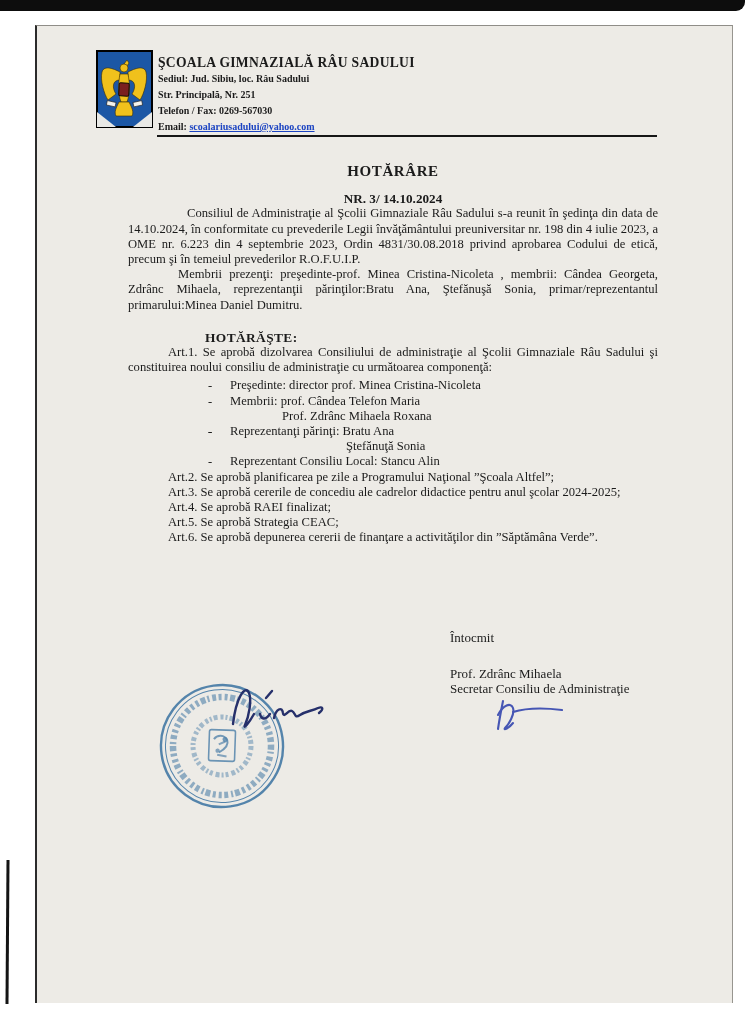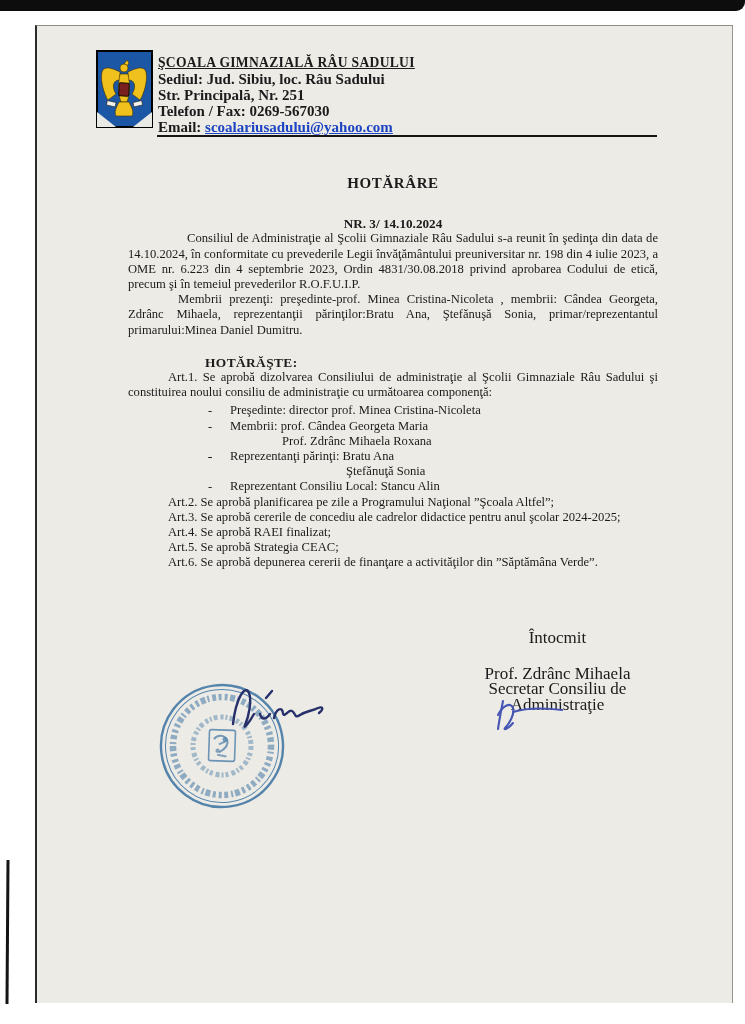--- a/index.html
+++ b/index.html
@@ -15,44 +15,44 @@
     border-left:2px solid #2b2b2b;border-top:1px solid #8f8d88;border-right:1px solid #97958f;
   }
   .smudge{position:absolute;background:#101010;border-radius:3px;}
   .smudge.a{left:68px;top:995px;width:170px;height:5px;transform:rotate(.9deg);}
   .smudge.b{left:225px;top:999px;width:220px;height:2px;transform:rotate(.4deg);}
   .smudge.c{left:595px;top:998px;width:125px;height:4px;transform:rotate(-.8deg);}
 
   
   .coa{position:absolute;left:96px;top:50px;width:57px;height:78px;}
   .lh-text{position:absolute;left:158px;top:54px;width:420px;}
-  .lh-name{font-size:13.6px;font-weight:bold;letter-spacing:.3px;line-height:17px;text-decoration:underline;}
-  .lh-line{font-size:15px;font-weight:bold;line-height:16px;}
+  .lh-name{font-size:13.6px;font-weight:bold;letter-spacing:.3px;line-height:17px;}
+  .lh-line{font-size:10px;font-weight:bold;line-height:16px;}
   .lh-email a{color:#1b43c2;font-weight:bold;text-decoration:underline;cursor:pointer;text-align:right;}
   .lh-rule{position:absolute;left:157px;top:135px;width:500px;height:2.2px;background:#161616;}
 
   
-  .content{position:absolute;left:128px;top:176px;width:530px;font-size:12.6px;line-height:15.2px;}
+  .content{position:absolute;left:128px;top:164px;width:530px;font-size:12.6px;line-height:15.2px;}
   .doc-title{margin:0;text-align:center;font-size:15px;font-weight:bold;letter-spacing:.6px;}
-  .doc-number{margin-top:25px;text-align:center;font-size:13.2px;font-weight:bold;}
+  .doc-number{margin-top:12px;text-align:center;font-size:13.2px;font-weight:bold;}
   p.par{margin:0;text-align:justify;}
   .p-intro{margin-top:10px;text-indent:59px;}
   .p-members{margin-top:5px;text-indent:50px;}
   .decides{margin-top:17px;margin-left:77px;font-size:13.4px;font-weight:bold;letter-spacing:.4px;}
   .p-art1{margin-top:12px;text-indent:40px;}
   .council{margin-top:3px;}
   .c-row{position:relative;padding-left:102px;}
   .c-row .dash{position:absolute;left:80px;top:0;}
   .c-row.ind1{padding-left:154px;}
   .c-row.ind2{padding-left:218px;}
   .articles{margin-left:40px;}
 
   
   .sig-left{position:absolute;left:128px;top:629px;font-size:12.6px;line-height:16.3px;}
-  .sig-right{position:absolute;left:450px;top:630px;width:215px;text-align:center;font-size:17px;line-height:15.6px;}
+  .sig-right{position:absolute;left:450px;top:630px;width:215px;text-align:left;font-size:13px;line-height:15.6px;}
   .sig-right .made{margin-bottom:20px;}
   .stamp{position:absolute;left:156px;top:680px;width:132px;height:132px;opacity:.8;}
   .sig-ink-left{position:absolute;left:226px;top:678px;width:102px;height:62px;}
   .sig-ink-right{position:absolute;left:488px;top:697px;width:84px;height:38px;}
 </style>
 </head>
 <body>
 
 <div class="scan">
   <div class="edge-top"></div>
@@ -103,21 +103,21 @@
 
     <p class="par p-intro">Consiliul de Administraţie al  Şcolii Gimnaziale Râu Sadului s-a reunit în şedinţa din data de 14.10.2024, în conformitate cu prevederile Legii învăţământului preuniversitar nr. 198 din 4 iulie 2023, a OME nr. 6.223 din 4 septembrie 2023, Ordin 4831/30.08.2018 privind aprobarea Codului de etică,  precum şi în temeiul prevederilor R.O.F.U.I.P.</p>
     <p class="par p-members">Membrii prezenţi: preşedinte-prof. Minea Cristina-Nicoleta , membrii: Cândea Georgeta, Zdrânc Mihaela, reprezentanţii părinţilor:Bratu Ana, Ştefănuşă Sonia, primar/reprezentantul primarului:Minea Daniel Dumitru.</p>
 
     <div class="decides">HOTĂRĂŞTE:</div>
 
     <p class="par p-art1">Art.1. Se aprobă dizolvarea Consiliului de administraţie al Şcolii Gimnaziale Râu Sadului şi constituirea noului consiliu de administraţie cu următoarea componenţă:</p>
 
     <div class="council">
       <div class="c-row"><span class="dash">-</span><span>Preşedinte: director prof. Minea Cristina-Nicoleta</span></div>
-      <div class="c-row"><span class="dash">-</span><span>Membrii: prof. Cândea Georgeta Maria</span></div>
+      <div class="c-row"><span class="dash">-</span><span>Membrii: prof. Cândea Telefon Maria</span></div>
       <div class="c-row ind1"><span>Prof. Zdrânc Mihaela Roxana</span></div>
       <div class="c-row"><span class="dash">-</span></div>
       <div class="c-row"><span class="dash">-</span><span>Reprezentanţi părinţi: Bratu Ana</span></div>
       <div class="c-row ind2"><span>Ştefănuţă Sonia</span></div>
       <div class="c-row"><span class="dash">-</span><span>Reprezentant Consiliu Local: Stancu Alin</span></div>
     </div>
 
     <div class="articles">
       <div>Art.2. Se aprobă planificarea pe zile a Programului Naţional ”Şcoala Altfel”;</div>
       <div>Art.3. Se aprobă cererile de concediu ale cadrelor didactice pentru anul şcolar 2024-2025;</div>

